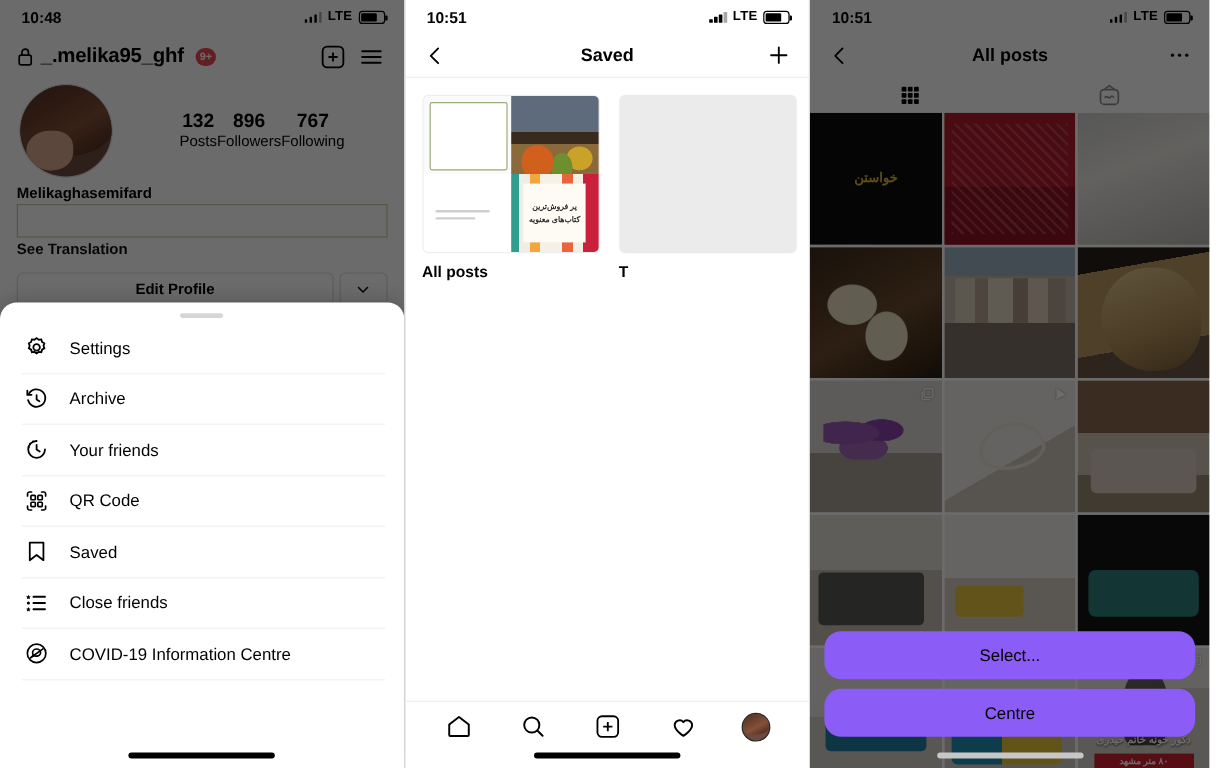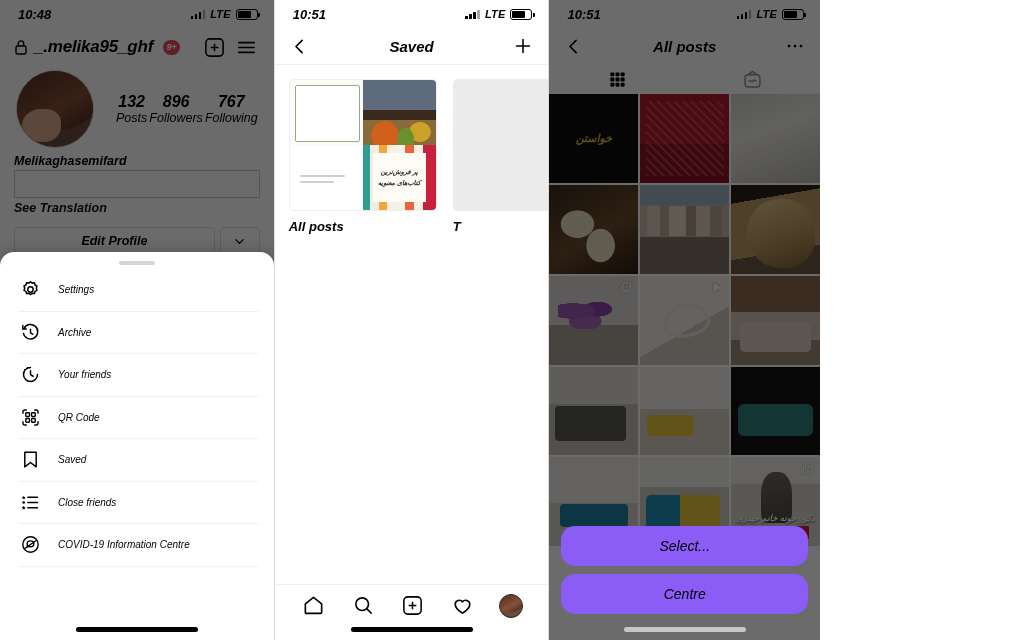--- a/index.html
+++ b/index.html
@@ -2,21 +2,21 @@
 <html><head>
 <meta charset="utf-8">
 <style>
   * { box-sizing: border-box; margin: 0; padding: 0; }
   html, body {
     width: 1024px; height: 640px;
     background: #ffffff;
     font-family: "Liberation Sans", sans-serif;
     overflow: hidden;
   }
-  .screens { display: flex; width: 820px; height: 640px; font-style: italic; }
+  .screens { display: flex; width: 1008px; height: 640px; }
 
   
   .panel { position: relative; height: 640px; background: #fff; overflow: hidden; }
   .panel-1 { width: 342px; }
   .panel-2 { width: 344px; border-left: 1px solid #dcdcdc; border-right: 1px solid #dcdcdc; }
   .panel-3 { width: 338px; }
 
   
   .dim {
     position: absolute; inset: 0;
@@ -78,21 +78,21 @@
   }
   .avatar-hair {
     position: absolute; inset: -6% -4% 22% -12%;
     background: linear-gradient(150deg,#4b2d22 0%,#6a3f2c 38%,#855038 62%,#3d241a 100%);
     border-radius: 50% 50% 44% 46%;
   }
   .avatar-skin {
     position: absolute; left: 6%; bottom: 6%; width: 52%; height: 44%;
     background: #d8a98c; border-radius: 50% 40% 46% 52%;
   }
-  .stat-group { flex: 1; display: flex; justify-content: space-between; padding-left: 22px; }
+  .stat-group { flex: 1; display: flex; justify-content: center; padding-left: 22px; }
   .stat { text-align: center; }
   .stat-num { font-size: 16px; font-weight: bold; color: #000; line-height: 1.15; }
   .stat-lbl { font-size: 12.5px; color: #000; }
 
   .p1-bio { padding: 6px 14px 0 14px; }
   .bio-name { font-size: 12.5px; font-weight: bold; color: #000; }
   .bio-redacted {
     margin-top: 2px; height: 28px; width: 100%;
     background: #ffffff; border: 1px solid #c9cf9e;
   }
@@ -120,21 +120,21 @@
     margin: 9px auto 4px auto;
   }
   .menu-list { padding: 0 0 0 0; }
   .menu-item {
     display: flex; align-items: center; gap: 16px;
     height: 42.5px; margin: 0 16px 0 18px;
     border-bottom: 1px solid #f0f0f0;
   }
   .menu-item:last-child { border-bottom: 1px solid #f0f0f0; }
   .menu-ico { width: 24px; height: 24px; flex: 0 0 auto; display:flex; align-items:center; justify-content:center; }
-  .menu-label { font-size: 10px; color: #000; }
+  .menu-label { font-size: 14px; color: #000; }
 
   
   .navbar {
     height: 36px; display: flex; align-items: center; padding: 0 14px;
     position: relative;
   }
   .nav-title {
     position: absolute; left: 0; right: 0; text-align: center;
     font-size: 15px; font-weight: bold; color: #000; pointer-events: none;
   }

